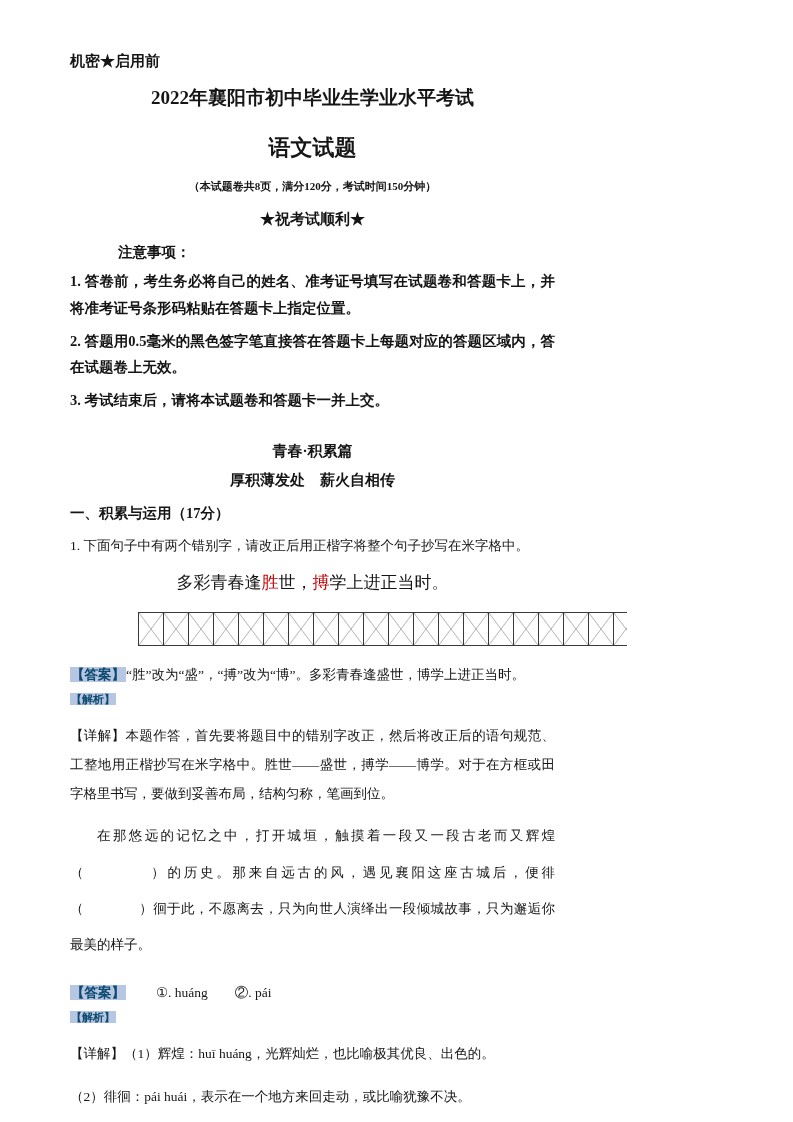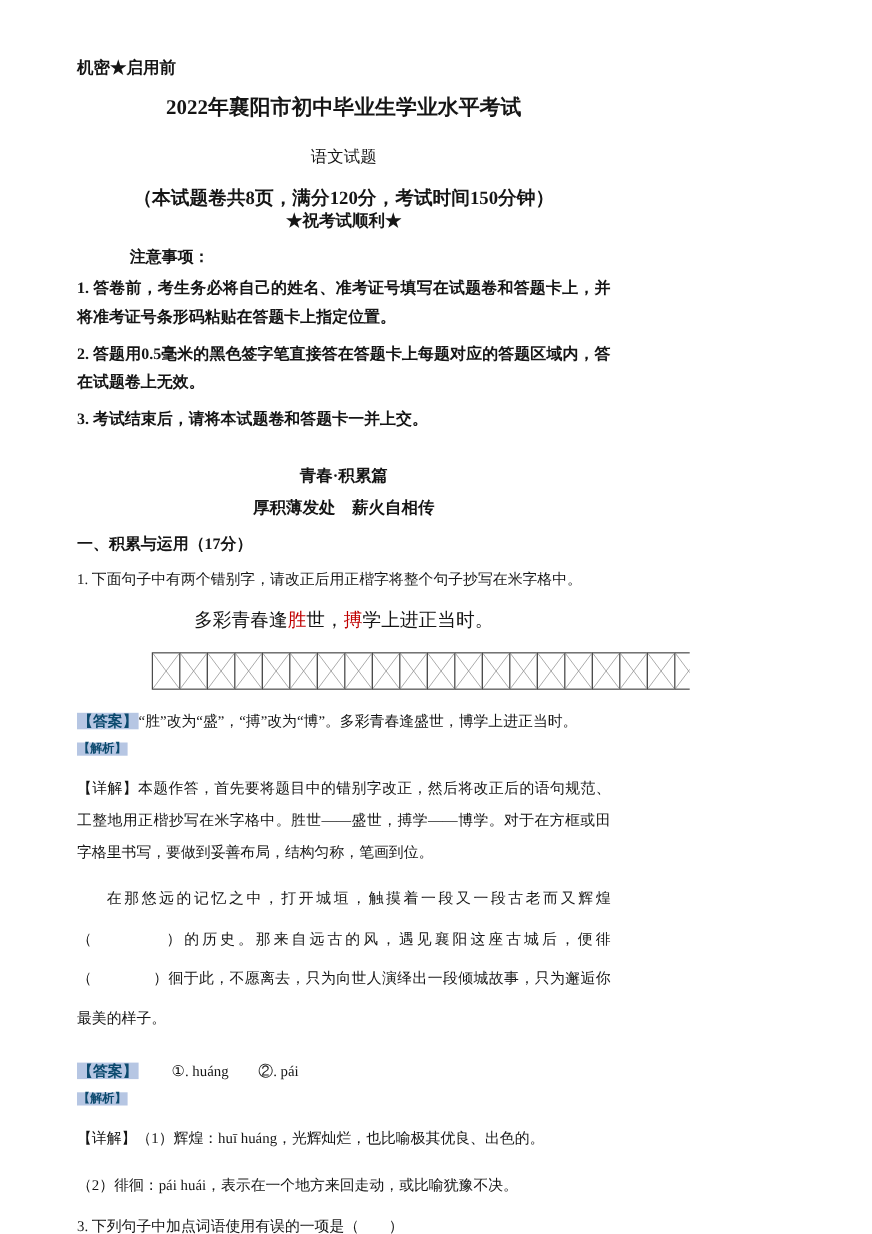--- a/index.html
+++ b/index.html
@@ -6,23 +6,23 @@
   body{
     width:793px;height:1122px;
     color:#151515;
     font-family:"Liberation Serif","DejaVu Serif",serif;
     -webkit-font-smoothing:antialiased;
   }
   .page{box-sizing:border-box;width:627px;height:1122px;padding:52px 72px 0 70px;overflow:hidden;}
   .center{text-align:center;}
   .classification{font-size:15px;font-weight:bold;margin-bottom:14px;}
   .title{font-size:19px;font-weight:bold;margin:6px 0 0 0;}
-  .subtitle{font-size:15px;font-weight:normal;margin:22px 0 0 0;}
-  .meta{font-size:17px;font-weight:bold;margin-top:16px;}
-  .wish{font-size:15px;font-weight:bold;margin-top:0;}
+  .subtitle{font-size:22px;font-weight:bold;margin:22px 0 0 0;}
+  .meta{font-size:11px;font-weight:bold;margin-top:16px;}
+  .wish{font-size:15px;font-weight:bold;margin-top:16px;}
   .notes-head{font-size:14.5px;font-weight:bold;margin-top:14px;margin-left:48px;}
   .note{font-size:14.5px;font-weight:bold;line-height:1.85;margin-top:6px;text-align:justify;}
   .theme{font-size:15px;font-weight:bold;margin-top:28px;}
   .theme2{font-size:15px;font-weight:bold;margin-top:10px;}
   .part-head{font-size:14.5px;font-weight:bold;margin-top:14px;}
   .stem{font-size:13.5px;margin-top:14px;}
   .sentence{font-size:17px;margin-top:16px;}
   .red{color:#c00000;}
   .mizige{display:flex;justify-content:flex-start;margin:18px 0 0 68px;width:-moz-fit-content;width:fit-content;}
   .mz-cell{width:26px;height:34px;border:1px solid #3a3a3a;margin-left:-1px;box-sizing:border-box;background:#fff;}

